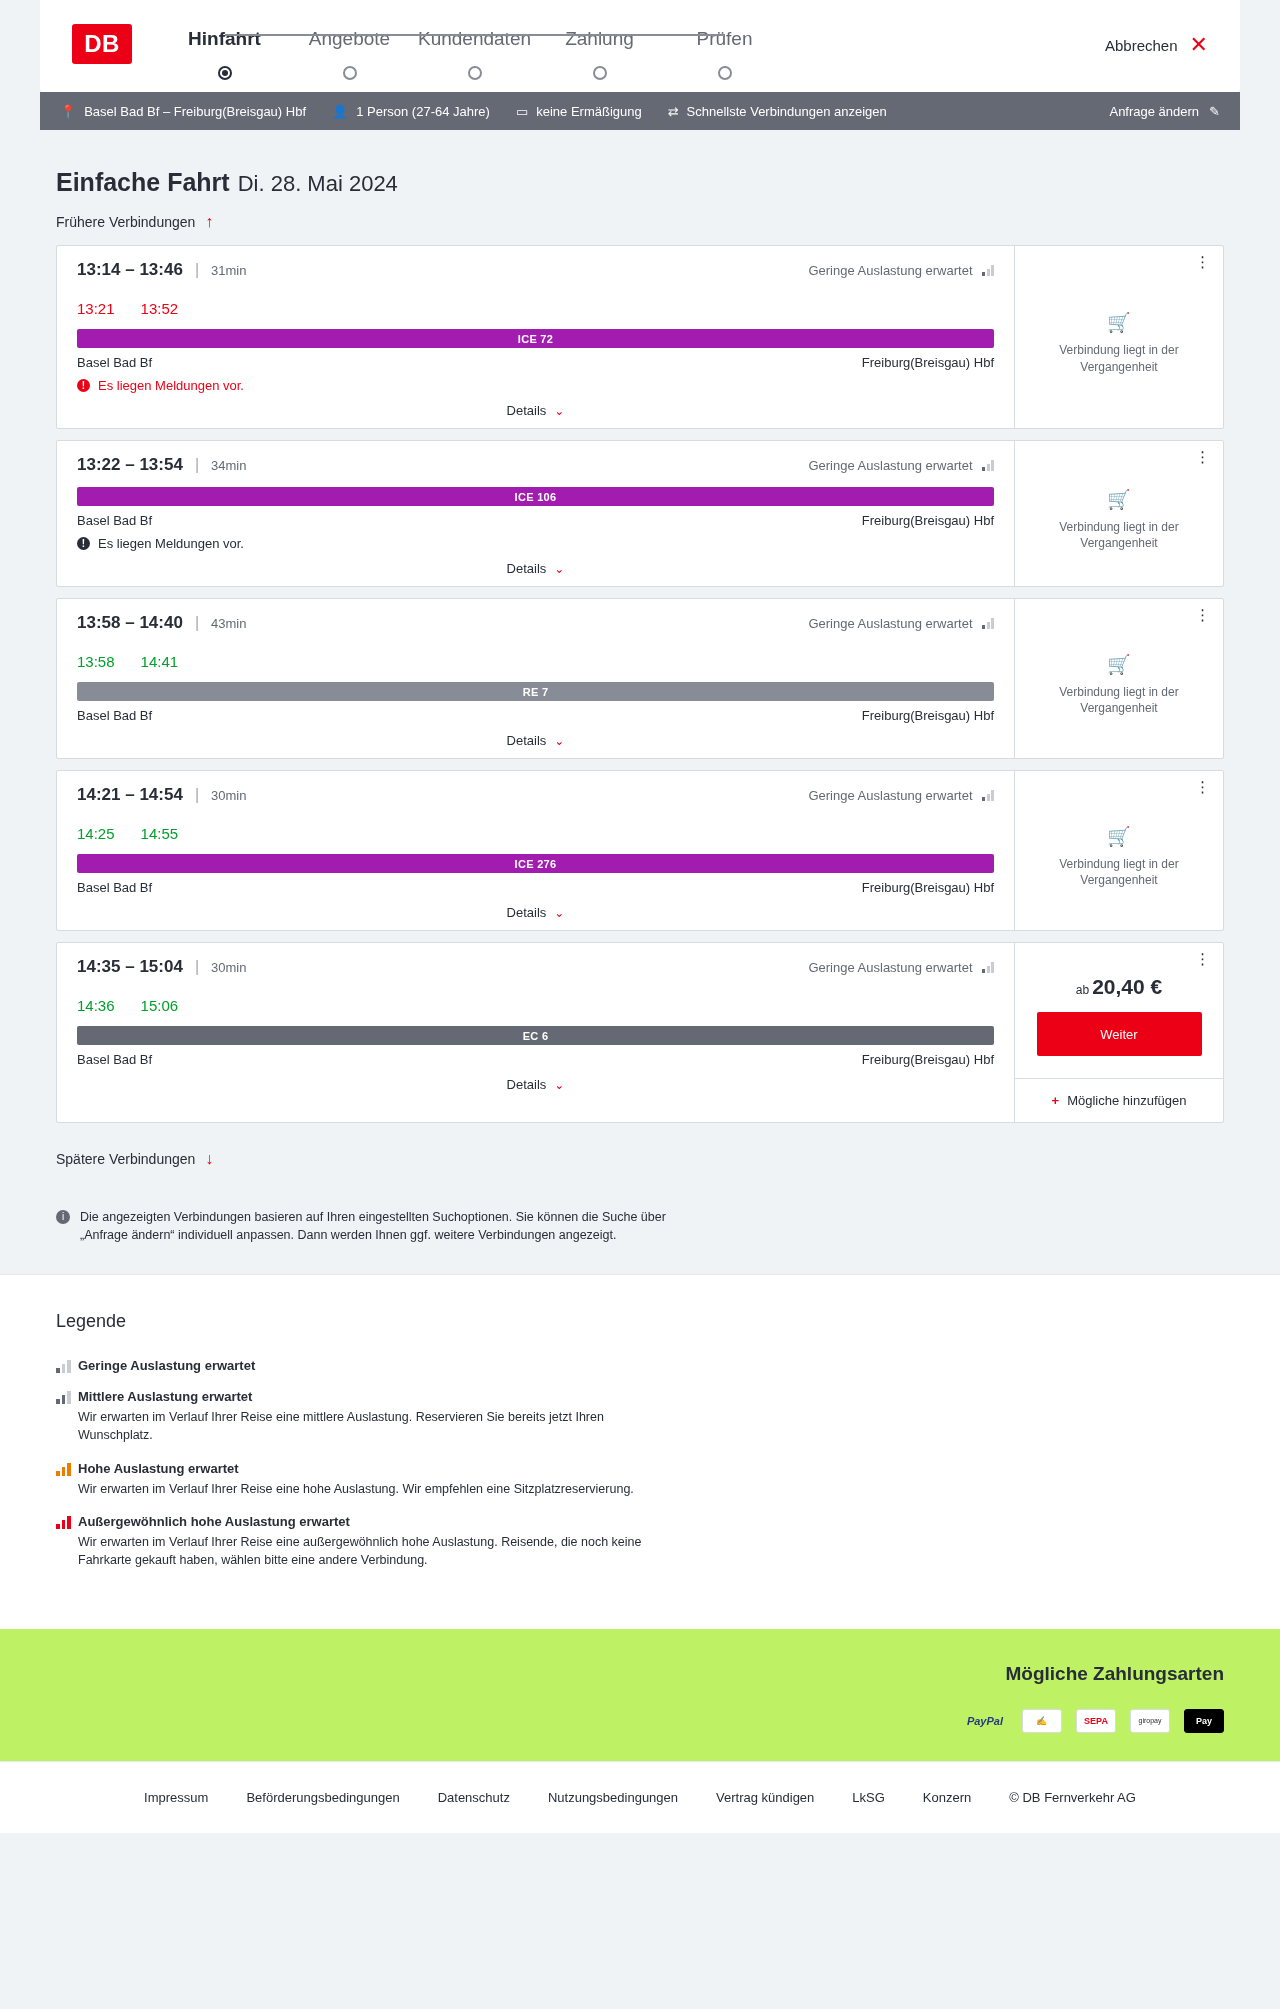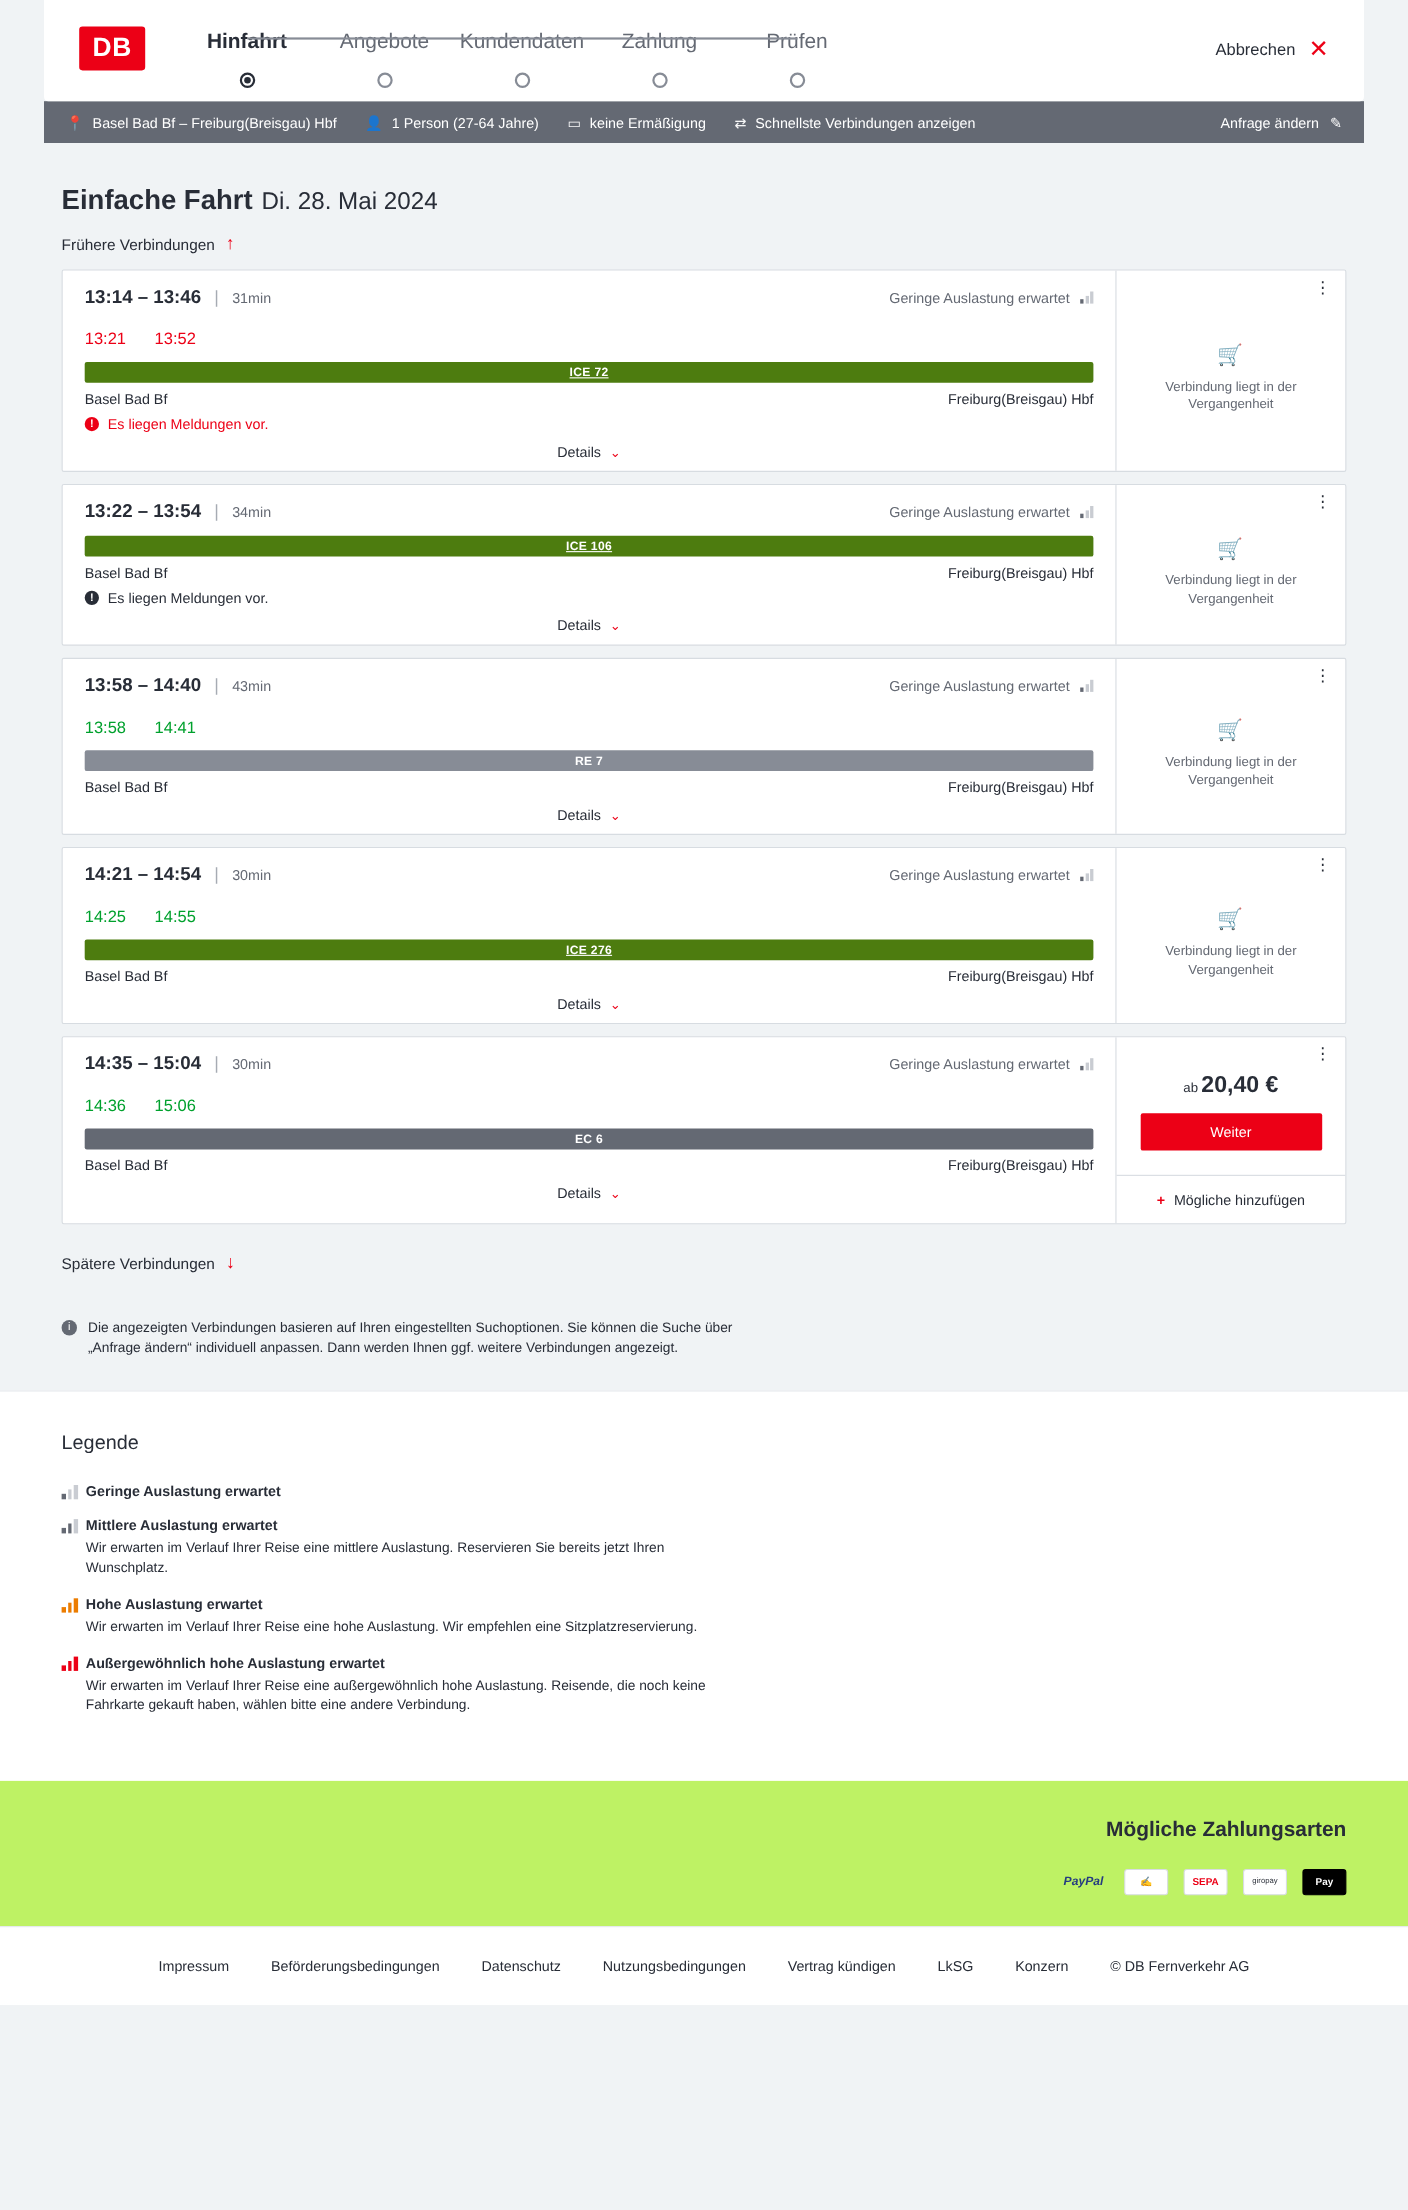--- a/index.html
+++ b/index.html
@@ -195,21 +195,21 @@
   .trainbar {
     margin-top: 12px;
     height: 19px;
     border-radius: 2px;
     color: #fff;
     font-size: 11px;
     font-weight: bold;
     display: flex; align-items: center; justify-content: center;
     letter-spacing: .3px;
   }
-  .trainbar.ice { background: #4d7c0f; text-decoration: underline; }
+  .trainbar.ice { background: #a21caf; }
   .trainbar.re  { background: #878c96; }
   .trainbar.ec  { background: #646973; }
   .row3 {
     display: flex;
     margin-top: 7px;
     font-size: 13px;
   }
   .row3 .to { margin-left: auto; }
   .msg {
     margin-top: 8px;
@@ -271,21 +271,21 @@
     font-size: 21px;
     font-weight: bold;
   }
   .price .ab { font-size: 12px; font-weight: normal; color: #282d37; margin-right: 3px;}
   .weiter {
     margin-top: 13px;
     background: #ec0016;
     color: #fff;
     border: none;
     width: 165px;
-    height: 34px;
+    height: 44px;
     font-size: 13px;
     font-family: inherit;
     border-radius: 2px;
     cursor: pointer;
   }
   .conn.withprice .conn-right { justify-content: flex-start; }
   .return {
     border-top: 1px solid #d7dce1;
     width: 208px;
     text-align: center;

